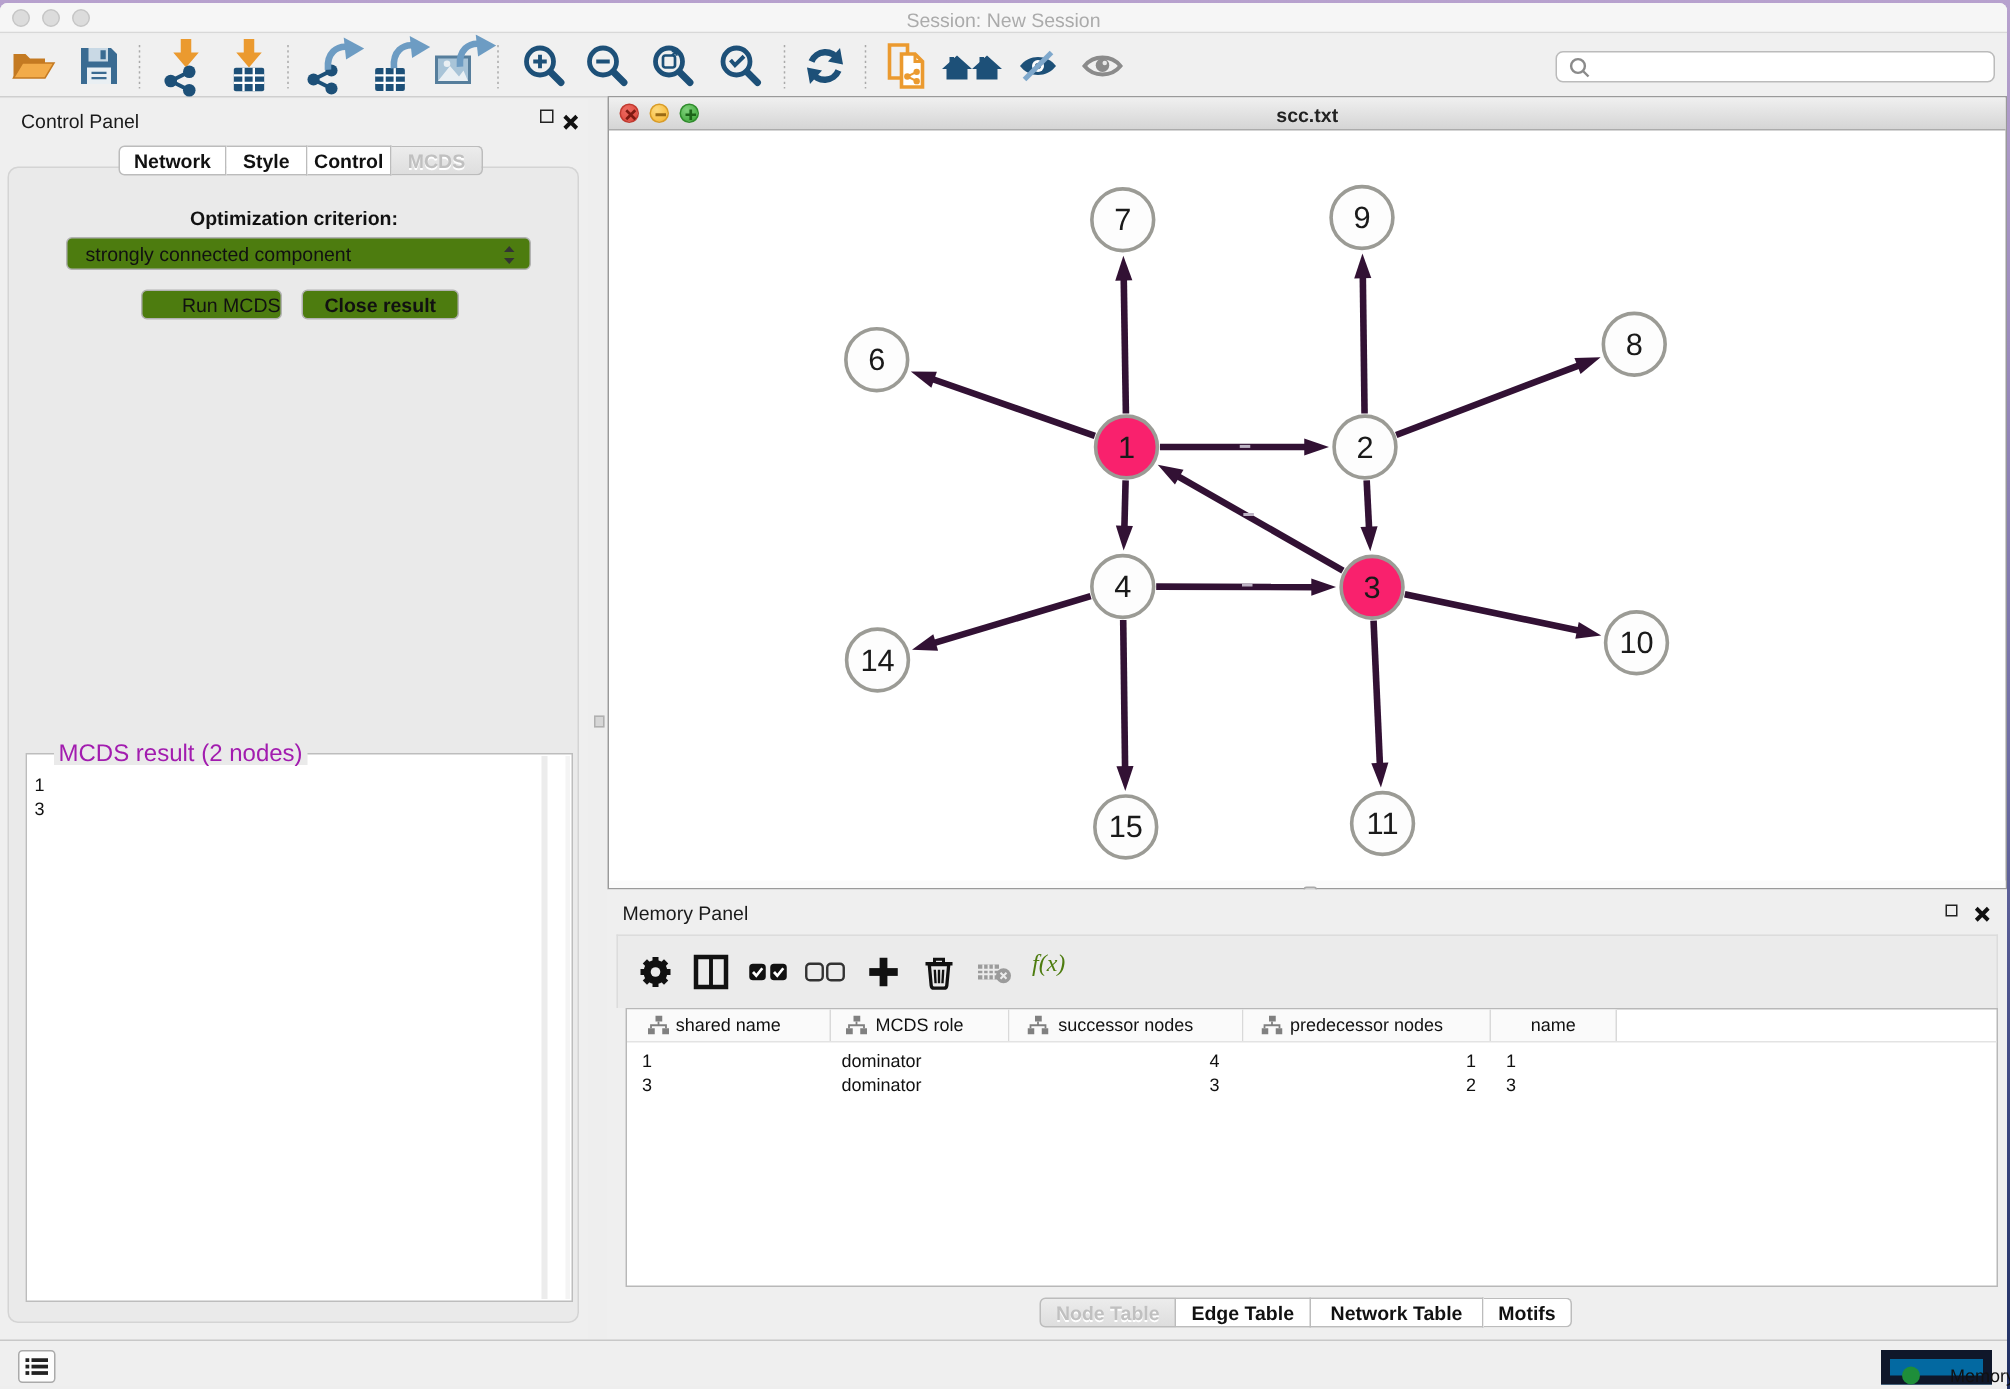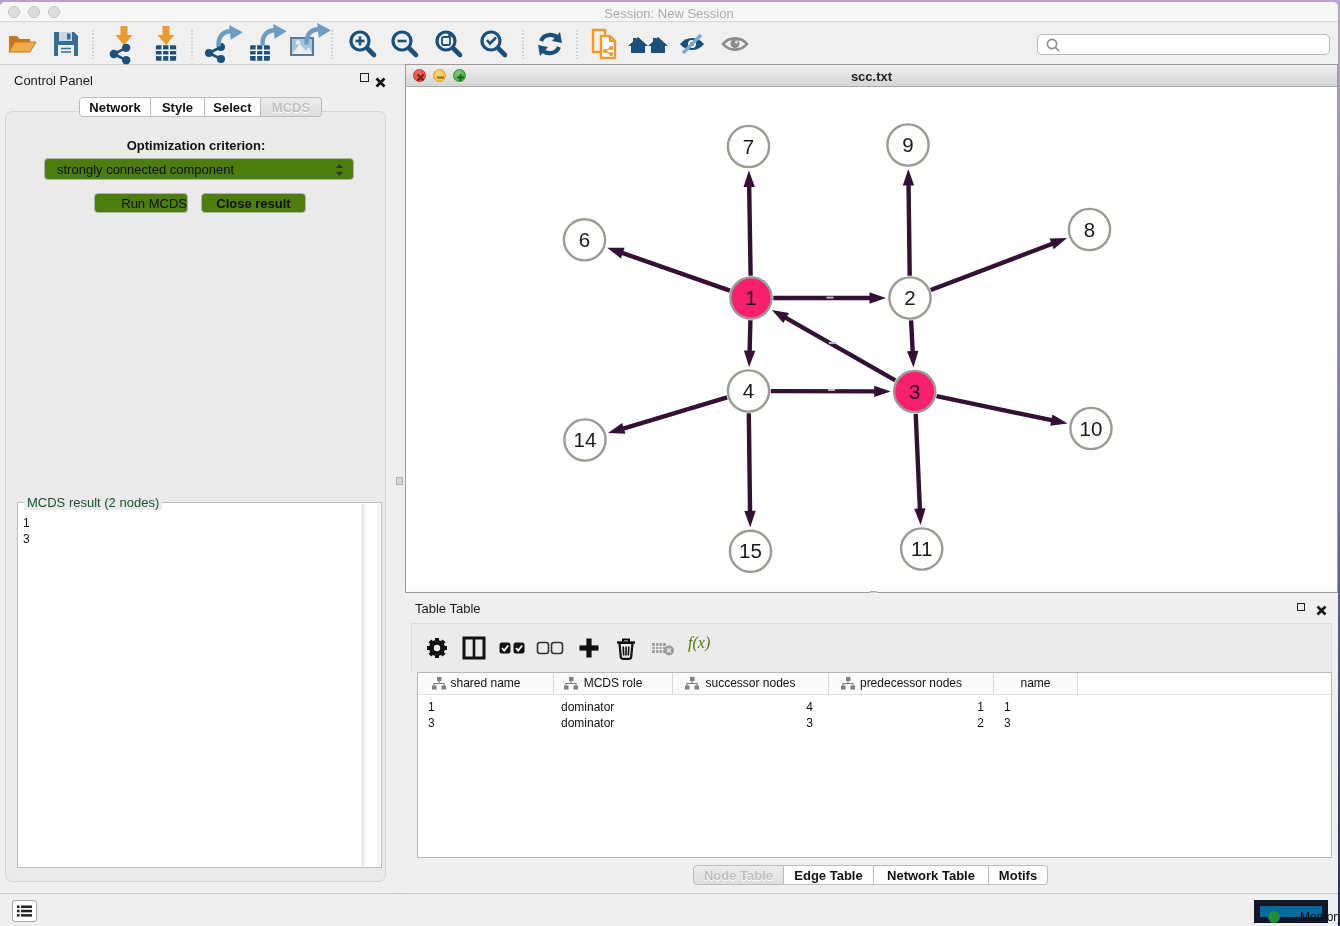--- a/index.html
+++ b/index.html
@@ -199,32 +199,32 @@
   </div>
   <div id="cp">
     <div id="cp-title">Control Panel</div>
     <div class="abs" style="left:360px;top:7px;width:9px;height:9px;border:1.5px solid #222"></div>
     <div class="abs" style="left:375px;top:8px"><svg width="11" height="11">
           <path d="M1.5,1.5 L9.5,9.5 M9.5,1.5 L1.5,9.5" stroke="#111" stroke-width="2.6"></path>
         </svg></div>
     <div id="cp-pane"></div>
     <div class="tab" style="left:79px;width:72px;border-radius:4px 0 0 4px">Network</div>
     <div class="tab" style="left:151px;width:54px;border-left:none">Style</div>
-    <div class="tab" style="left:205px;width:56px;border-left:none">Select</div>
+    <div class="tab" style="left:205px;width:56px;border-left:none">Control</div>
     <div class="tab" style="left:261px;width:61px;border-left:none;border-radius:0 4px 4px 0;background:linear-gradient(180deg,#ececec,#dedede);color:#c0c0c0;text-shadow:0 1px 0 #fff">MCDS</div>
     <div class="abs" style="left:0;top:72px;width:392px;text-align:center;font-size:13px;font-weight:700;color:#111">Optimization criterion:</div>
     <div class="dd" style="left:44px;top:92px;width:310px;height:22px;line-height:21px;padding-left:12px">strongly connected component
       <svg class="abs" style="right:8px;top:3px" width="11" height="16" viewBox="0 0 11 16">
           <path d="M2 6 L5.5 2 L9 6 Z M2 10 L5.5 14 L9 10 Z" fill="#333"></path>
         </svg>
     </div>
     <div class="dd" style="left:94px;top:127px;width:94px;height:20px;line-height:19px;text-align:right;font-weight:400">Run MCDS</div>
     <div class="dd" style="left:201px;top:127px;width:105px;height:20px;line-height:19px;text-align:center;font-weight:700">Close result</div>
     <div class="abs" style="left:17px;top:436px;width:365px;height:366px;border:1px solid #bdbdbd;background:#fff">
-        <div class="abs" style="left:6px;top:-7px;background:#eaeaea;padding:0 3px;font-size:13px;color:#14532d;line-height:14px">MCDS result (2 nodes)</div>
+        <div class="abs" style="left:18px;top:-7px;background:#eaeaea;padding:0 3px;font-size:16px;color:#a21caf;line-height:14px">MCDS result (2 nodes)</div>
         <div style="font-size:12px;color:#111;padding-left:5px;padding-top:12px;line-height:16px">1<br>3</div>
         <div class="abs" style="right:16px;top:1px;bottom:1px;width:4px;background:#ececec"></div>
         <div class="abs" style="right:1px;top:1px;bottom:1px;width:3px;background:#f4f4f4"></div>
       </div>
   </div>
   <div class="abs" style="left:396px;top:475px;width:7px;height:8px;background:#d6d6d6;border:1px solid #b0b0b0"></div>
   <div id="nw">
     <div id="nw-tb">
       <div class="nwtl" style="left:7px;background:radial-gradient(circle at 35% 30%,#ec6b62,#dd4438);border:1px solid #c03a30"><svg width="13" height="13">
             <path d="M3.5,3.5 L9.5,9.5 M9.5,3.5 L3.5,9.5" stroke="#7e1a12" stroke-width="1.8"></path>
@@ -291,21 +291,21 @@
 <text x="509.7" y="310.5" text-anchor="middle" font-size="20.5" fill="#1a1a1a">3</text>
 <text x="180.0" y="359.0" text-anchor="middle" font-size="20.5" fill="#1a1a1a">14</text>
 <text x="686.0" y="347.5" text-anchor="middle" font-size="20.5" fill="#1a1a1a">10</text>
 <text x="345.5" y="470.3" text-anchor="middle" font-size="20.5" fill="#1a1a1a">15</text>
 <text x="516.7" y="468.0" text-anchor="middle" font-size="20.5" fill="#1a1a1a">11</text>
 </svg>
     <div id="nw-bottom"></div>
     <div class="abs" style="left:463px;top:526px;width:9px;height:5px;background:#cfcfcf;border:1px solid #aaa;border-radius:2px"></div>
   </div>
   <div id="tp">
-    <div id="tp-title">Table Table</div>
+    <div id="tp-title">Memory Panel</div>
     <div class="abs" style="left:892px;top:10px;width:8px;height:8px;border:1.5px solid #222"></div>
     <div class="abs" style="left:911px;top:9px"><svg width="11" height="11">
           <path d="M1.5,1.5 L9.5,9.5 M9.5,1.5 L1.5,9.5" stroke="#111" stroke-width="2.6"></path>
         </svg></div>
     <div id="tp-toolbar">
         <svg width="320" height="49" style="position:absolute;left:0;top:0">
           <g transform="translate(25,24)">
             <circle r="8" fill="#111"></circle>
             <rect x="-2" y="-10" width="4" height="20" transform="rotate(0)" fill="#111"></rect>
             <rect x="-2" y="-10" width="4" height="20" transform="rotate(45)" fill="#111"></rect>

